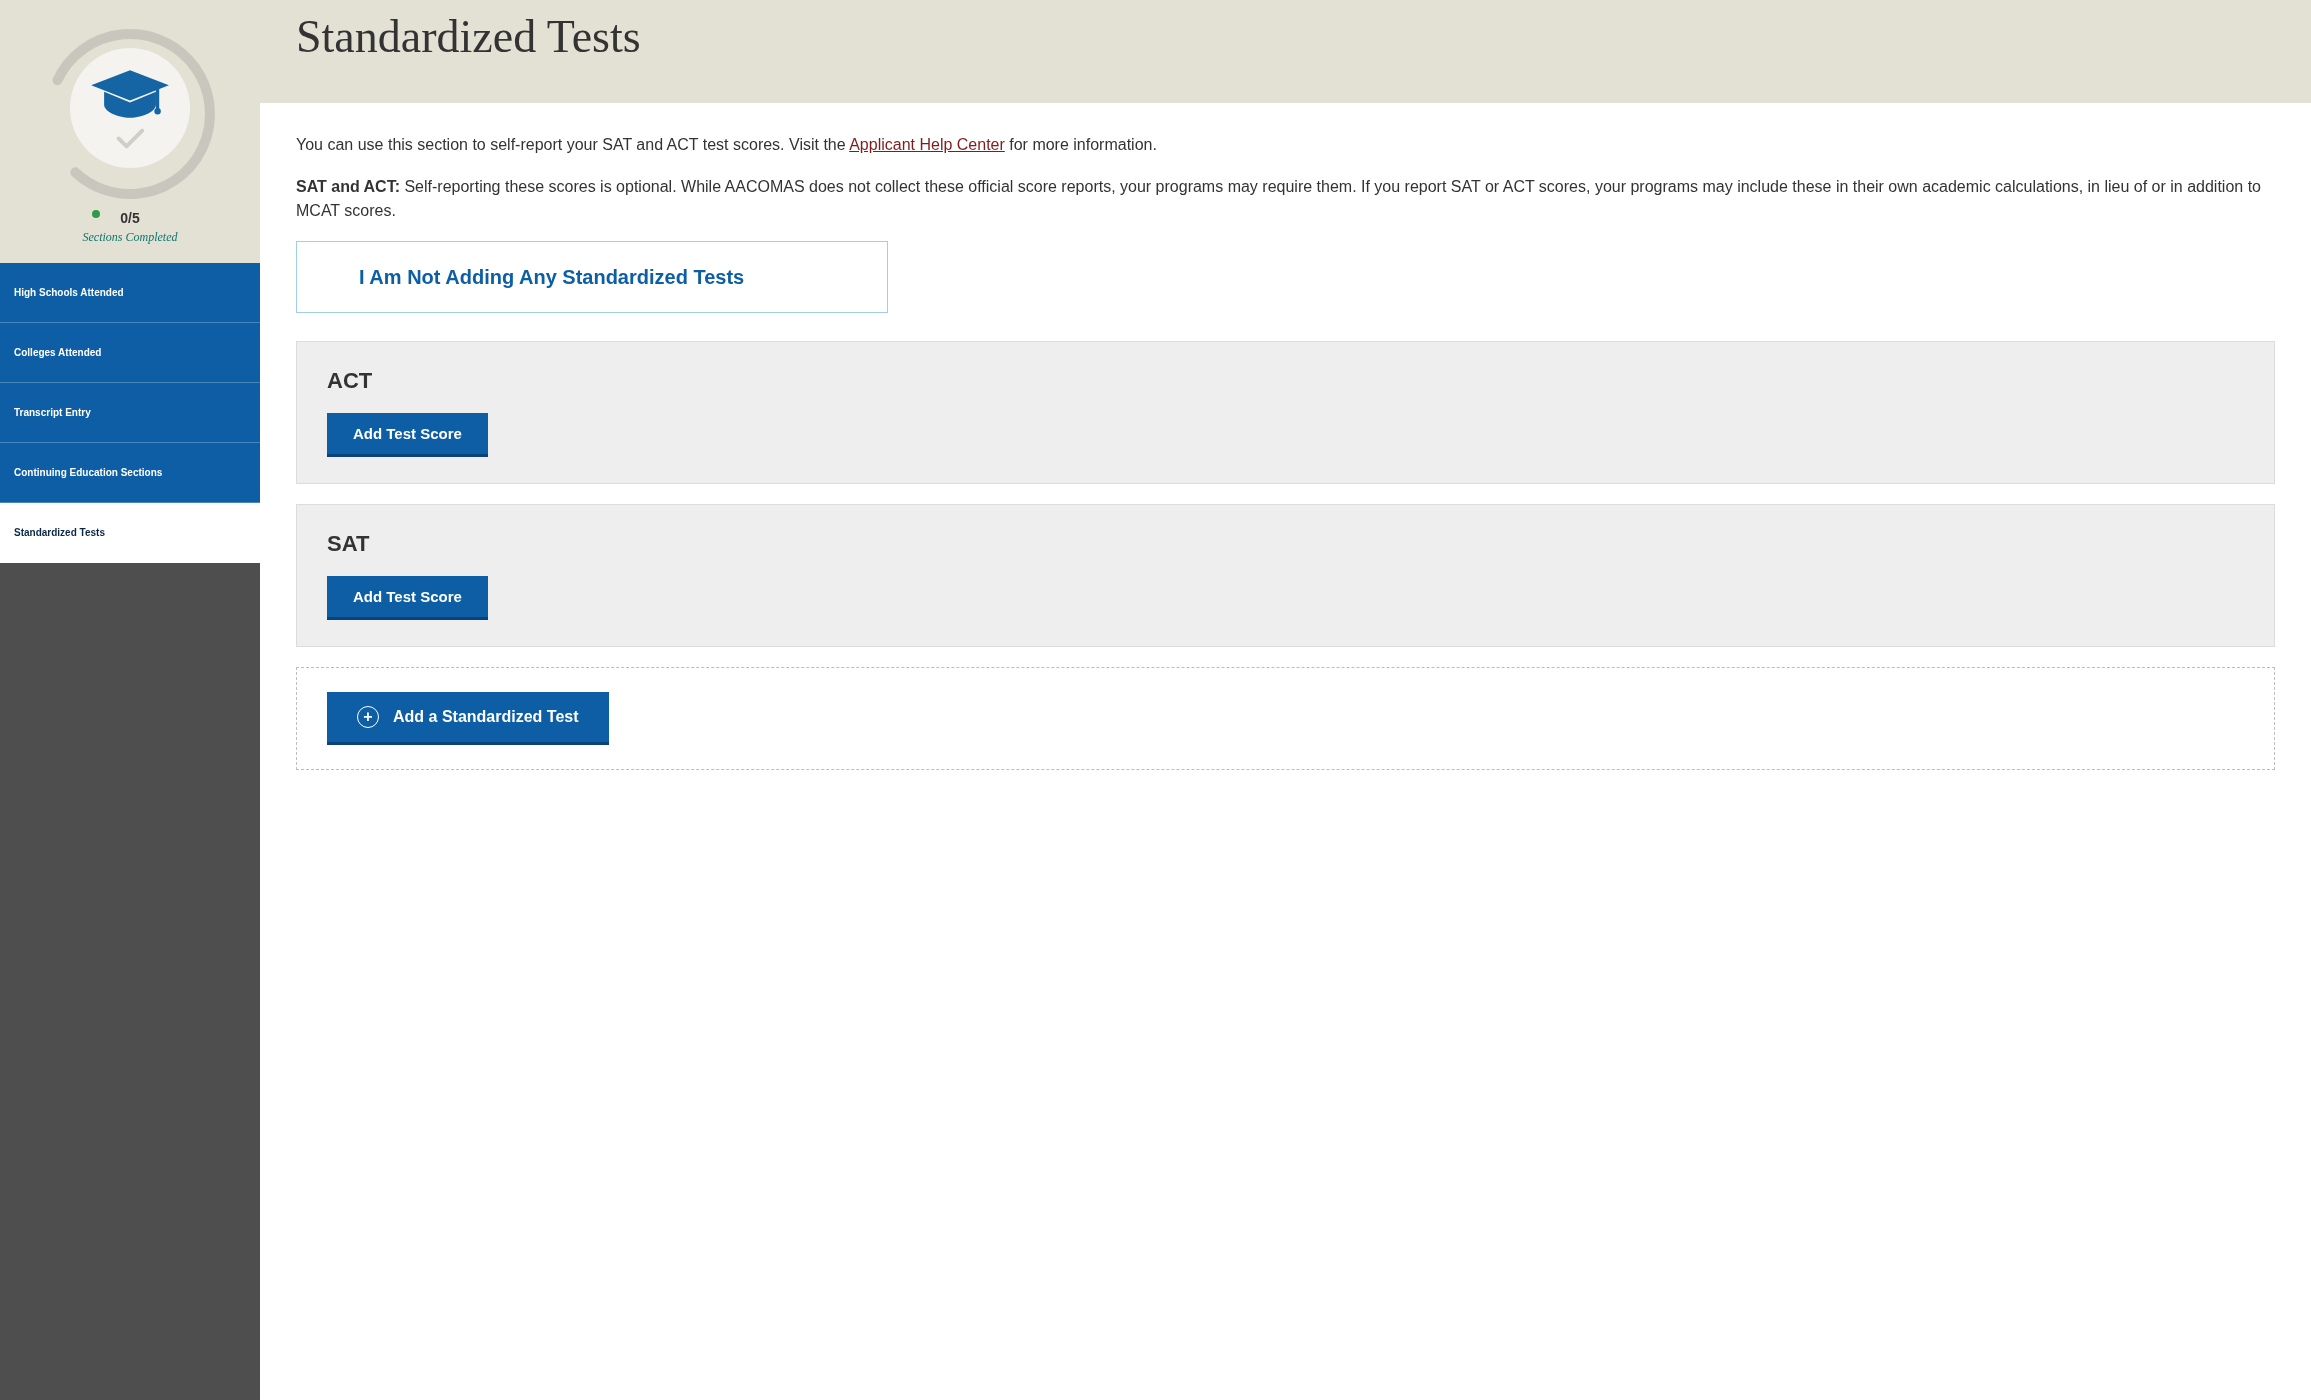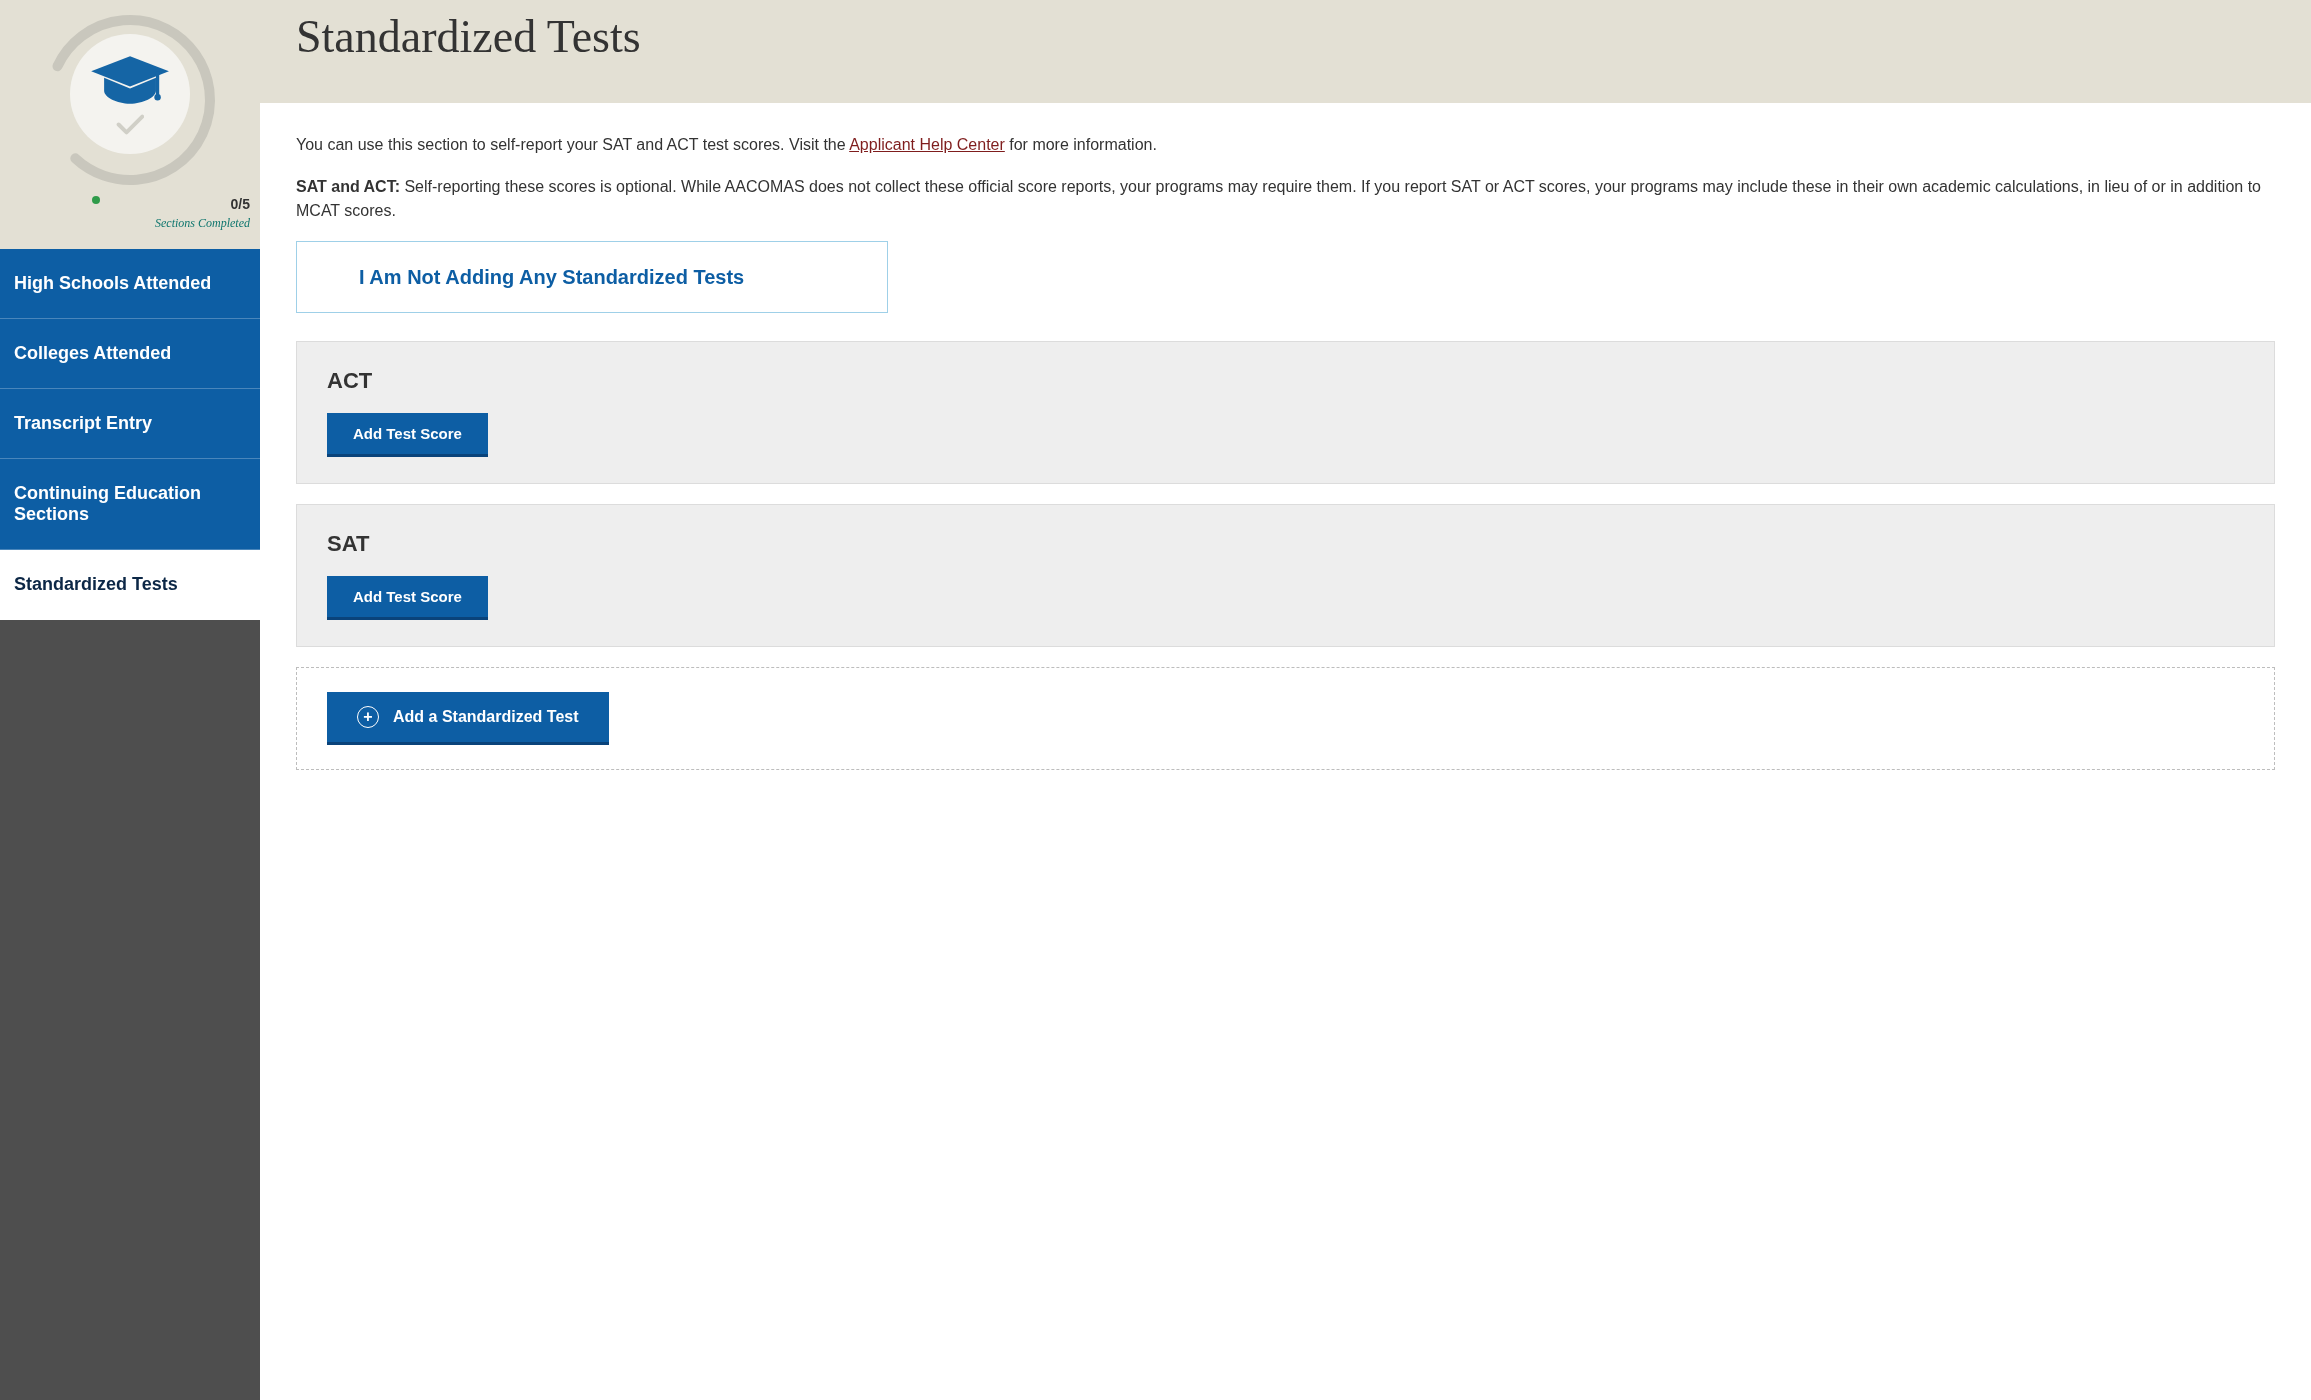--- a/index.html
+++ b/index.html
@@ -16,23 +16,24 @@
   }
   .sidebar {
     width: 260px;
     flex-shrink: 0;
     background: #e3e0d4;
     display: flex;
     flex-direction: column;
   }
   .progress-area {
     padding: 10px 10px 18px 10px;
-    text-align: right;
+    text-align: center;
     background: #e3e0d4;
     position: relative;
+    margin-top: 14px;
   }
   .progress-ring {
     width: 180px;
     height: 180px;
     margin: 0 auto;
     position: relative;
   }
   .progress-ring svg { width: 100%; height: 100%; }
   .progress-inner {
     position: absolute;
@@ -74,21 +75,21 @@
     margin-top: 4px;
   }
   .nav {
     display: flex;
     flex-direction: column;
     flex: 1 1 auto;
   }
   .nav-item {
     padding: 24px 14px;
     font-family: Arial, Helvetica, sans-serif;
-    font-size: 18px;
+    font-size: 10px;
     font-weight: bold;
     color: #fff;
     background: #0d5ea4;
     border-bottom: 1px solid rgba(255,255,255,0.25);
     cursor: pointer;
   }
   .nav-item.active {
     background: #ffffff;
     color: #0c2746;
   }

